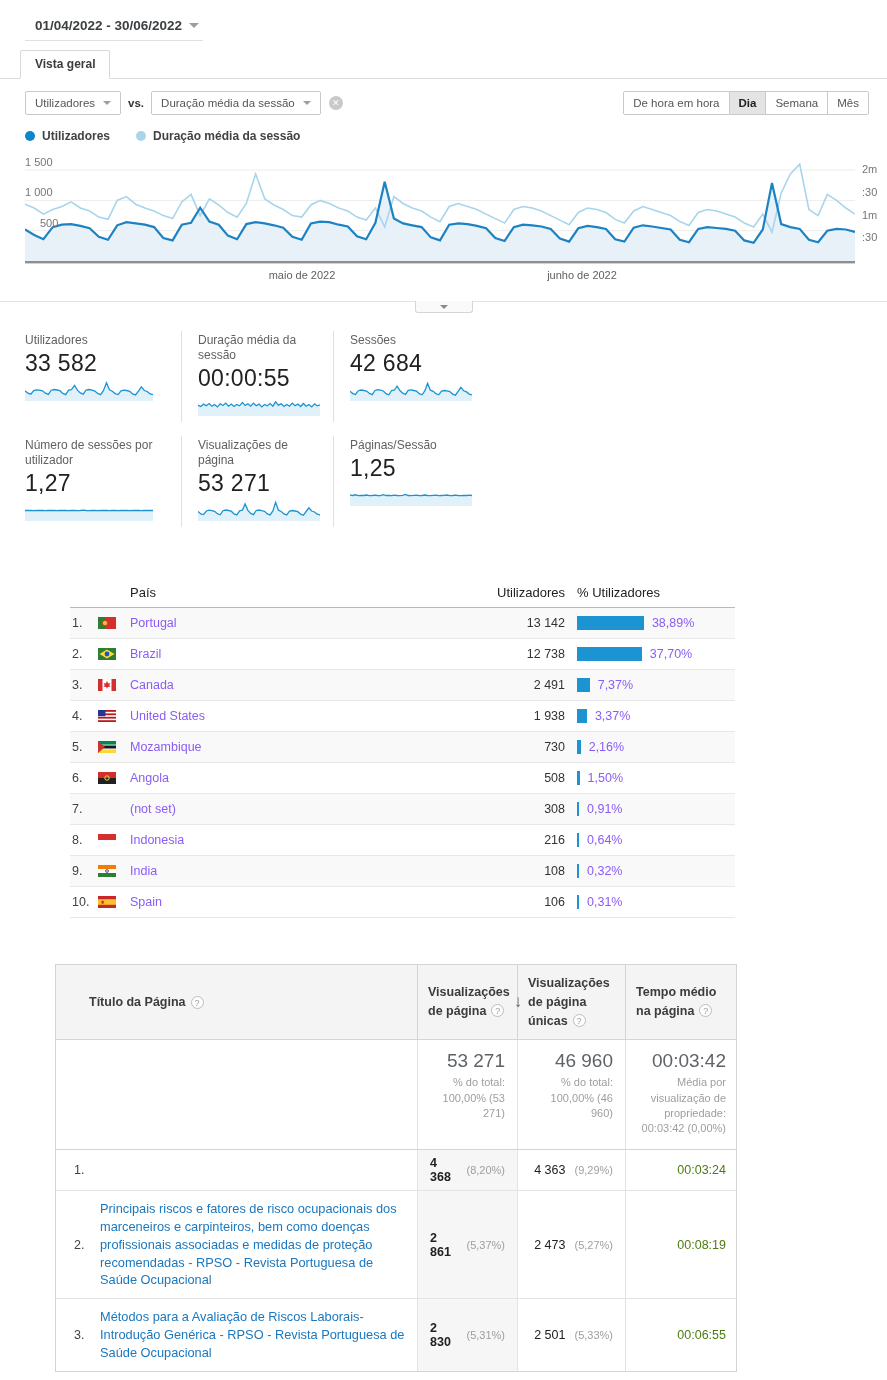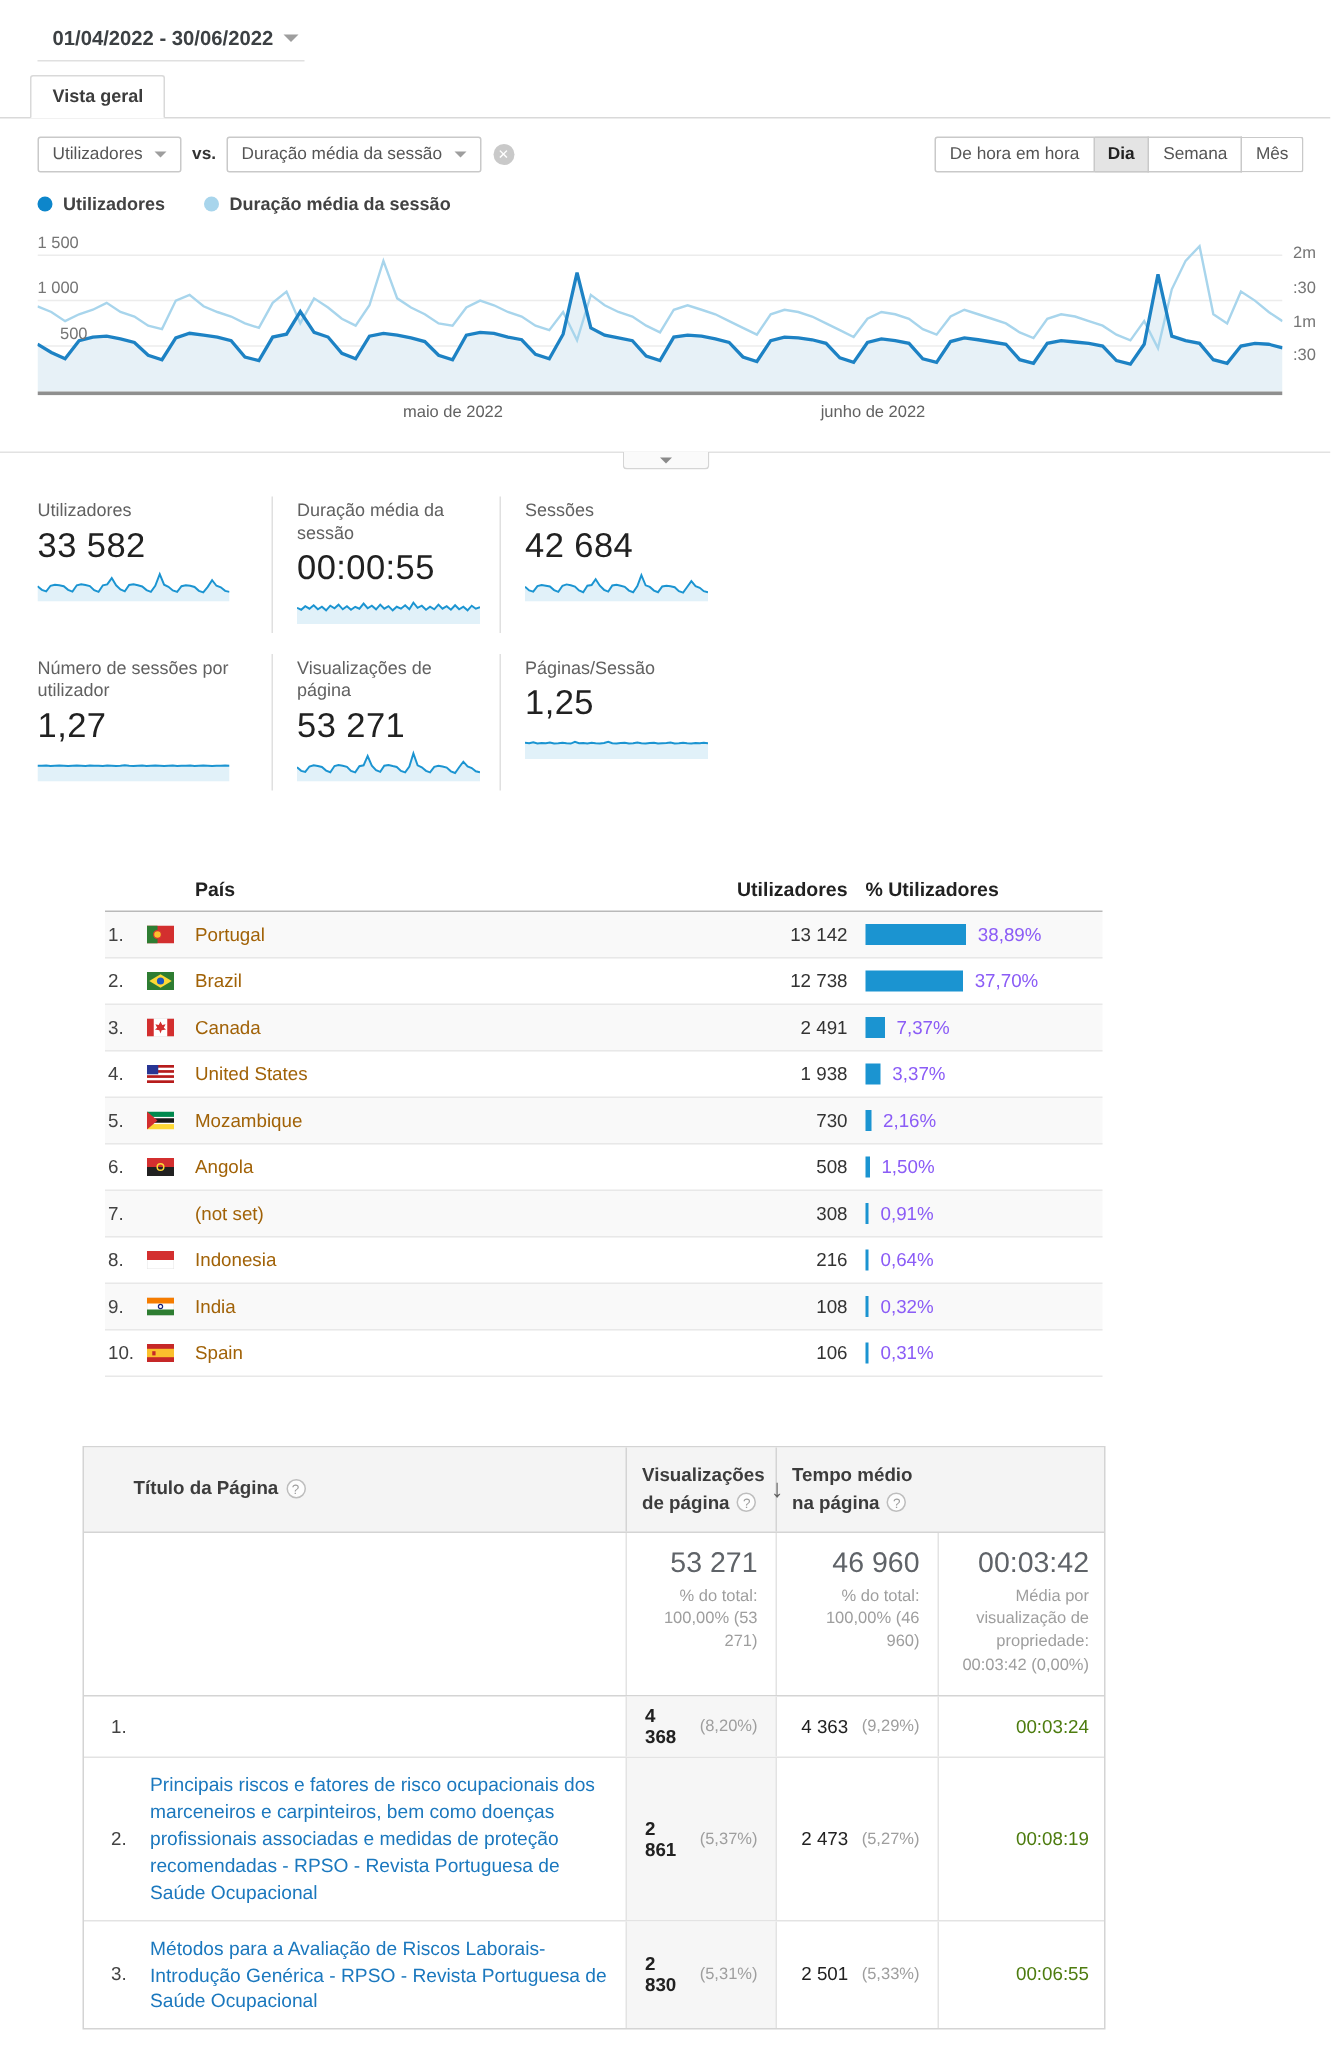--- a/index.html
+++ b/index.html
@@ -60,29 +60,29 @@
   .card { padding:2px 16px 6px 0; }
   .card + .card { border-left:1px solid #e0e0e0; padding-left:16px; }
   .card.w1 { width:156px; } .card.w2 { width:152px; } .card.w3 { width:148px; }
   .card-label { font-size:12px; color:#616161; min-height:15px; line-height:1.25; }
   .card-value { font-size:23px; color:#212121; margin-top:2px; letter-spacing:0.3px; }
   .card svg { display:block; margin-top:2px; }
 
   
   .country-table { margin:52px 0 0 70px; width:665px; }
   .ct-header { display:grid; grid-template-columns:28px 32px 1fr 135px 170px; align-items:center;
-    border-bottom:1px solid #b9b9b9; padding:6px 0 7px; font-weight:bold; font-size:13px; color:#212121; }
+    border-bottom:1px solid #b9b9b9; padding:6px 0 7px; font-weight:normal; font-size:13px; color:#212121; }
   .ct-header .h-users { text-align:right; }
   .ct-header .h-pct { padding-left:12px; }
   .ct-row { display:grid; grid-template-columns:28px 32px 1fr 135px 170px; align-items:center;
     height:31px; border-bottom:1px solid #e8e8e8; font-size:12.5px; }
   .ct-row:nth-child(odd) { background:#f9f9f9; }
   .ct-rank { color:#424242; padding-left:2px; }
   .ct-flag svg { display:block; }
-  .ct-name { color:#a16207; cursor:pointer; }
+  .ct-name { color:#8b5cf6; cursor:pointer; }
   .ct-users { text-align:right; color:#333; }
   .ct-pct-cell { display:flex; align-items:center; padding-left:12px; gap:8px; }
   .ct-bar { height:14px; background:#1b94d1; }
   .ct-pct { color:#8b5cf6; }
 
   
   .pages-table { margin:46px 0 0 55px; width:682px; border:1px solid #d4d4d4; font-size:12.5px; }
   .pt-grid { display:grid; grid-template-columns:362px 100px 108px 112px; }
   .pt-head { background:#f4f4f4; border-bottom:1px solid #d4d4d4; }
   .pt-head > div { padding:9px 8px 9px 10px; border-right:1px solid #d4d4d4; font-weight:bold; color:#3c3c3c;
@@ -415,20 +415,23 @@
   <div class="pt-grid pt-head">
     <div class="h-title">
       <span>Título da Página</span>
       <span class="help-icon">?</span>
     </div>
     <div>
       <span><span>Visualizações de página</span><span class="help-icon">?</span></span>
       <span class="sort-arrow">↓</span>
     </div>
     <div>
+      <span><span>Visualizações de página únicas</span><span class="help-icon">?</span></span>
+    </div>
+    <div>
       <span><span>Tempo médio na página</span><span class="help-icon">?</span></span>
     </div>
   </div>
 
   <div class="pt-grid pt-totals">
     <div></div>
     <div>
       <div class="tot-big">53 271</div>
       <div class="tot-sub"><span>% do total:</span><br>
         <span>100,00% (53 271)</span></div>

